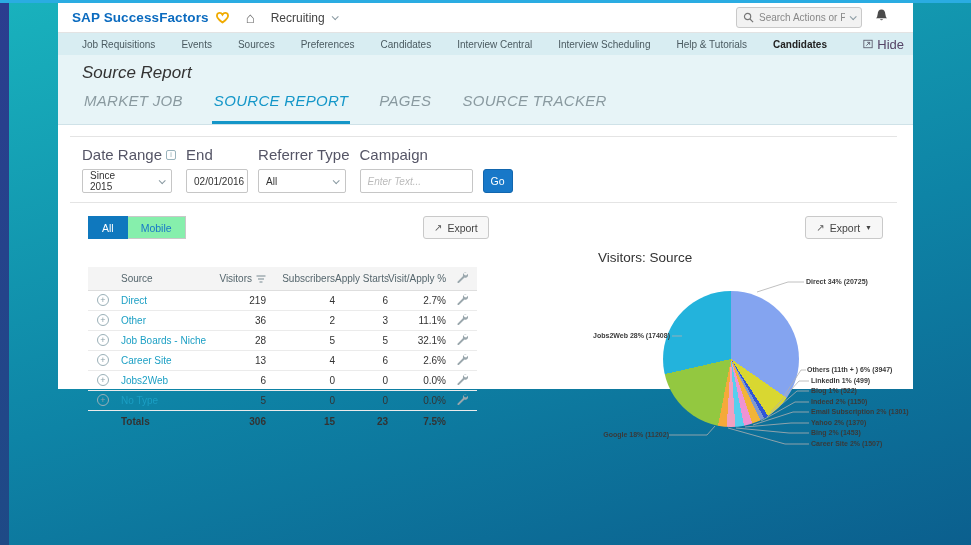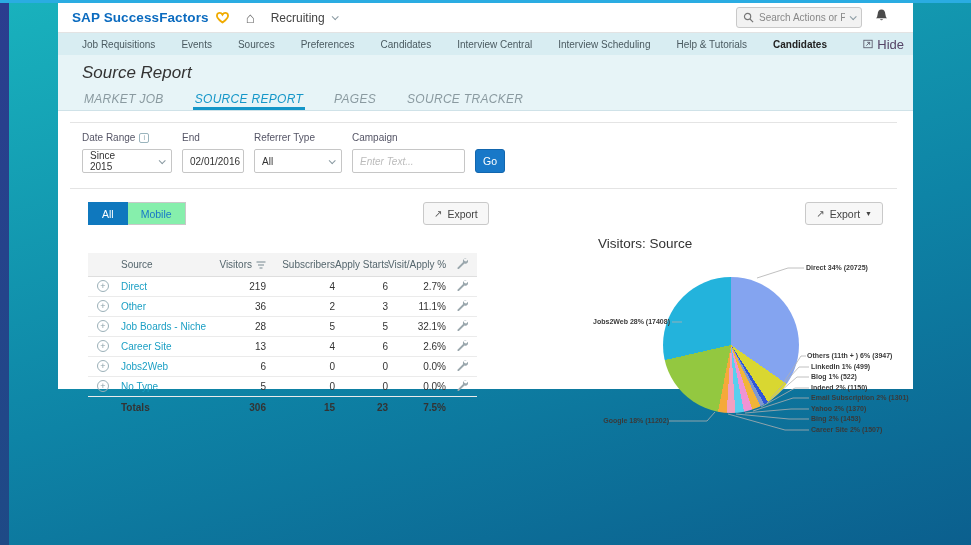--- a/index.html
+++ b/index.html
@@ -31,32 +31,32 @@
   .nav-items { display:flex; align-items:center; }
   .nav-item { font-size:10px; color:#4a5a60; padding:0 13px; cursor:default; white-space:nowrap; }
   .nav-item.active { font-weight:bold; color:#222; }
   .hide { margin-left:auto; margin-right:9px; display:flex; align-items:center; gap:4px;
           font-size:13px; color:#546; }
 
   
   .titlebar { background:#e7f4f7; padding:8px 0 0 0; flex:0 0 auto;font-style:italic; }
   .titlebar h1 { font-size:17px; font-weight:400; color:#333; padding-left:24px; }
   .tabs { display:flex; gap:27px; padding-left:24px; margin-top:9px; border-bottom:1px solid #cfe2e8; }
-  .tab { font-size:12px; letter-spacing:.3px; color:#8a9aa0; padding:0 2px 1px 2px;
+  .tab { font-size:15px; letter-spacing:.3px; color:#8a9aa0; padding:0 2px 12px 2px;
          border-bottom:3px solid transparent; cursor:default; }
   .tab.active { color:#1496c8; border-bottom-color:#1496c8; }
 
   
   .content { position:relative; flex:1; background:#fff; }
   .rule { position:absolute; left:12px; right:16px; border-top:1px solid #e4e4e4; }
   .r1 { top:11px; } .r2 { top:77px; }
 
   .filters { position:absolute; top:21px; left:24px; display:flex; align-items:flex-end; gap:10px; }
   .fgroup { display:flex; flex-direction:column; }
-  .flabel { font-size:10px; color:#556; margin-bottom:6px; display:flex; align-items:center; gap:4px; }
+  .flabel { font-size:15px; color:#556; margin-bottom:6px; display:flex; align-items:center; gap:4px; }
   .info { width:10px; height:10px; border:1px solid #9ab4bd; border-radius:2px; color:#89a6af;
           font-size:7px; display:inline-flex; align-items:center; justify-content:center; }
   .info::before { content:"i"; }
   .sel, .inp { height:24px; border:1px solid #c6c6c6; border-radius:2px; background:#fff;
                display:flex; align-items:center; padding:0 7px; font-size:10px; color:#333; gap:24px; }
   .sel span, .inp span { flex:1; }
   .ph { font-style:italic; color:#bbb; }
   .go { width:30px; height:24px; background:#1878c8; color:#fff; border:1px solid #1266ae;
         border-radius:3px; font-size:10.5px; font-family:inherit; cursor:default; }
 

